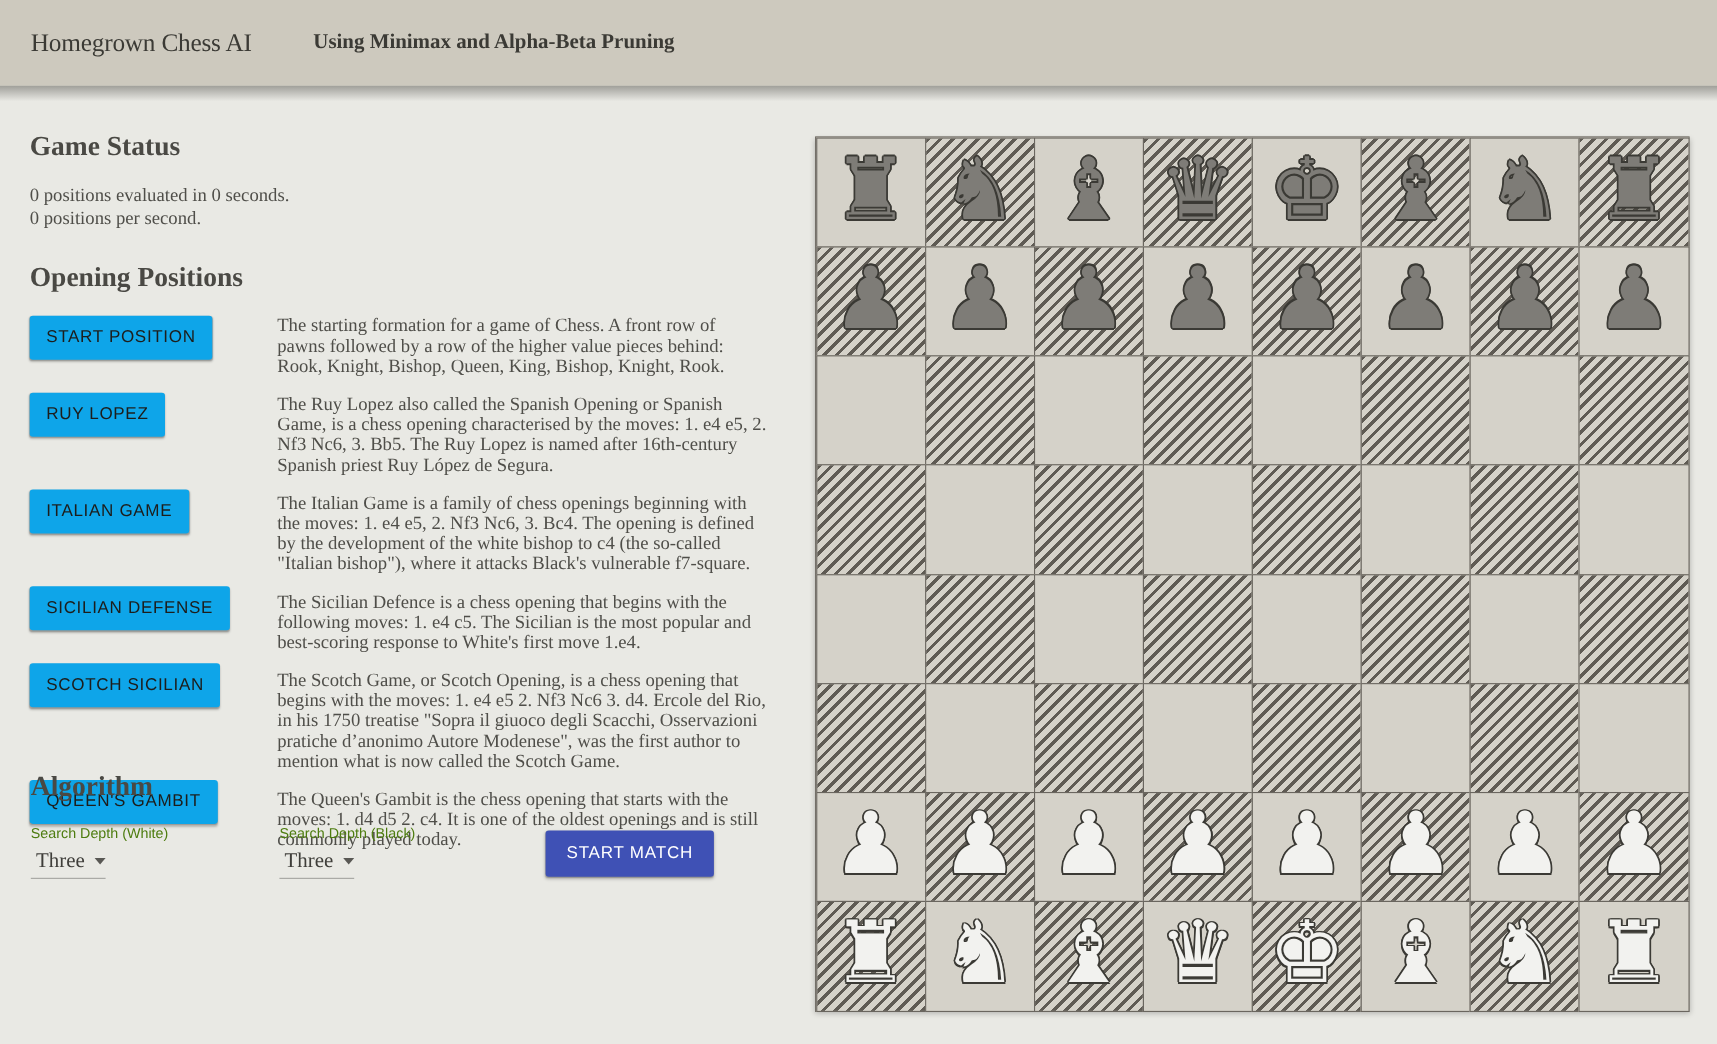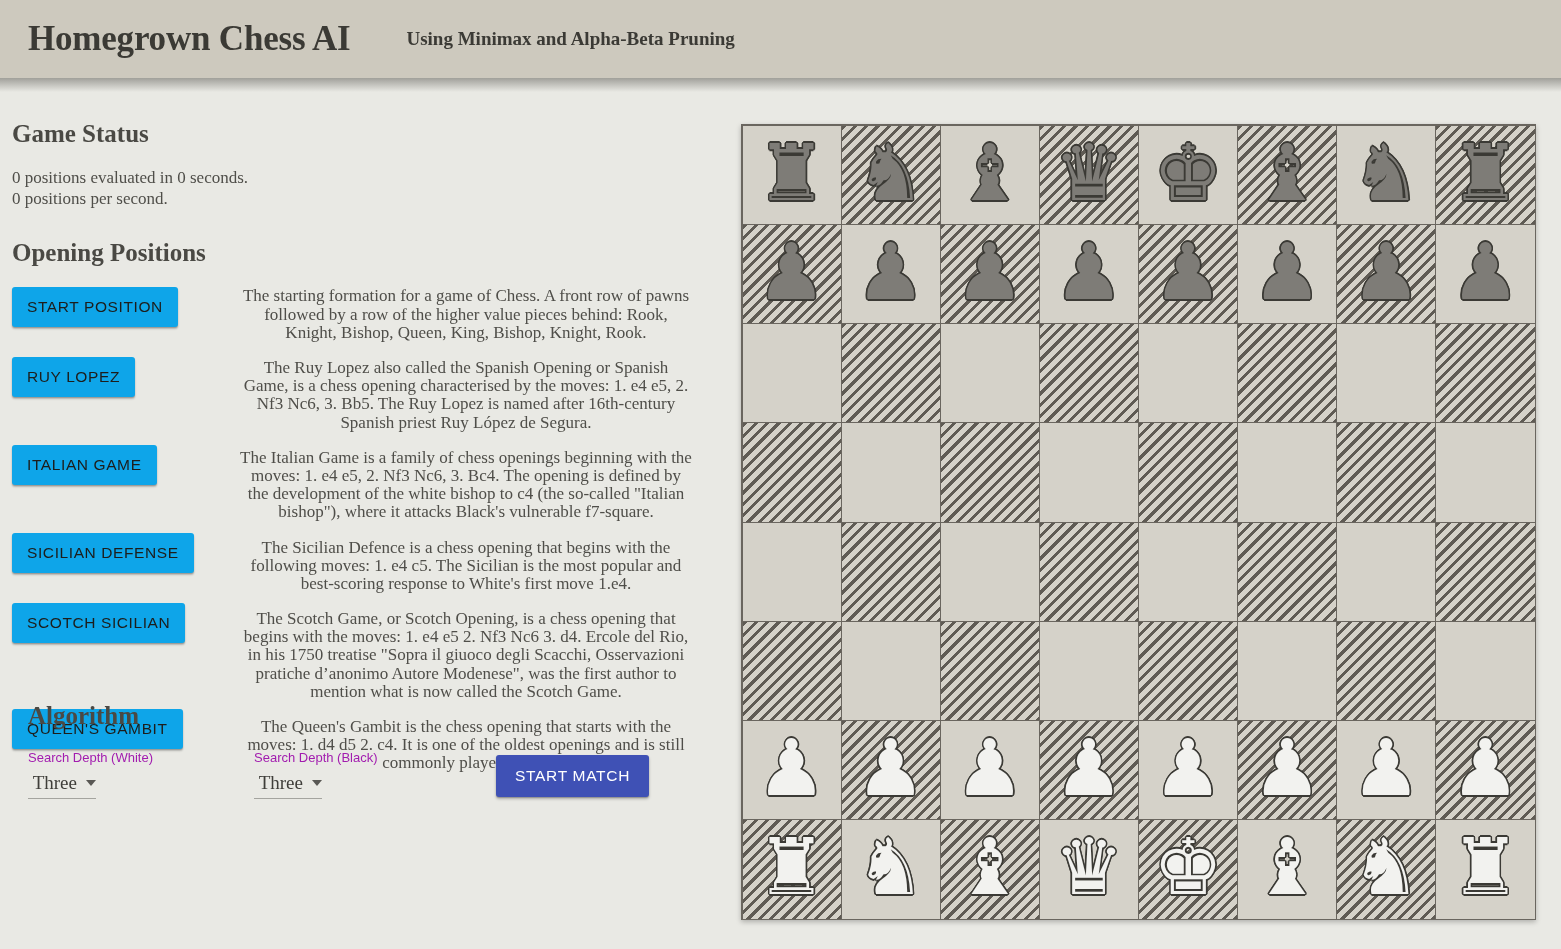--- a/index.html
+++ b/index.html
@@ -26,22 +26,22 @@
   }
   .appbar::after {
     content: "";
     position: absolute; left: 0; top: 78px;
     width: 100%; height: 14px;
     background: linear-gradient(to bottom, rgba(60,58,52,0.42), rgba(60,58,52,0.0));
     pointer-events: none;
   }
   .app-title {
     font-family: "Liberation Serif", serif;
-    font-weight: bold;
-    font-size: 35px;
+    font-weight: normal;
+    font-size: 23px;
     color: #3b3a35;
     letter-spacing: -0.2px;
     white-space: nowrap;
   }
   .app-subtitle {
     font-family: "Liberation Serif", serif;
     font-weight: bold;
     font-size: 19px;
     color: #3b3a35;
     margin-left: 56px;
@@ -60,21 +60,21 @@
     padding: 11px 22px;
     cursor: pointer;
     box-shadow: 0 2px 3px rgba(0,0,0,0.28), 0 1px 1px rgba(0,0,0,0.20);
   }
 
   
   .left-pane {
     position: absolute;
     left: 0; top: 92px;
     width: 718px; height: 857px;
-    padding: 28px 20px 0 12px;
+    padding: 28px 20px 0 27px;
   }
   .section-heading {
     font-family: "Liberation Serif", serif;
     font-weight: bold;
     font-size: 25px;
     color: #4a4944;
     margin: 0 0 20px 0;
   }
   h2.section-heading.algorithm { margin-top: 2px; }
 
@@ -113,21 +113,20 @@
     padding: 11px 15px;
     cursor: pointer;
     box-shadow: 0 2px 2px rgba(0,0,0,0.22), 0 1px 1px rgba(0,0,0,0.16);
     position: absolute;
     left: 0;
     white-space: nowrap;
   }
   .op-descriptions {
     width: 452px;
     margin-left: 0;
-    text-align: center;
   }
   .op-desc {
     font-family: "Liberation Serif", serif;
     font-size: 17px;
     line-height: 1.07;
     color: #4f4e49;
     margin: 0 0 17px 0;
   }
 
   
@@ -140,21 +139,21 @@
   .algo-controls {
     display: flex;
     align-items: flex-end;
     margin-top: 14px;
   }
   .select-group { width: 226px; }
   .select-label {
     display: block;
     font-family: "Liberation Sans", sans-serif;
     font-size: 13px;
-    color: #a21caf;
+    color: #4d7c0f;
     margin-bottom: 7px;
   }
   .select-control {
     display: flex;
     align-items: center;
     width: 68px;
     border-bottom: 1px solid #a4a49f;
     padding-bottom: 4px;
     cursor: pointer;
     justify-content: flex-end;

